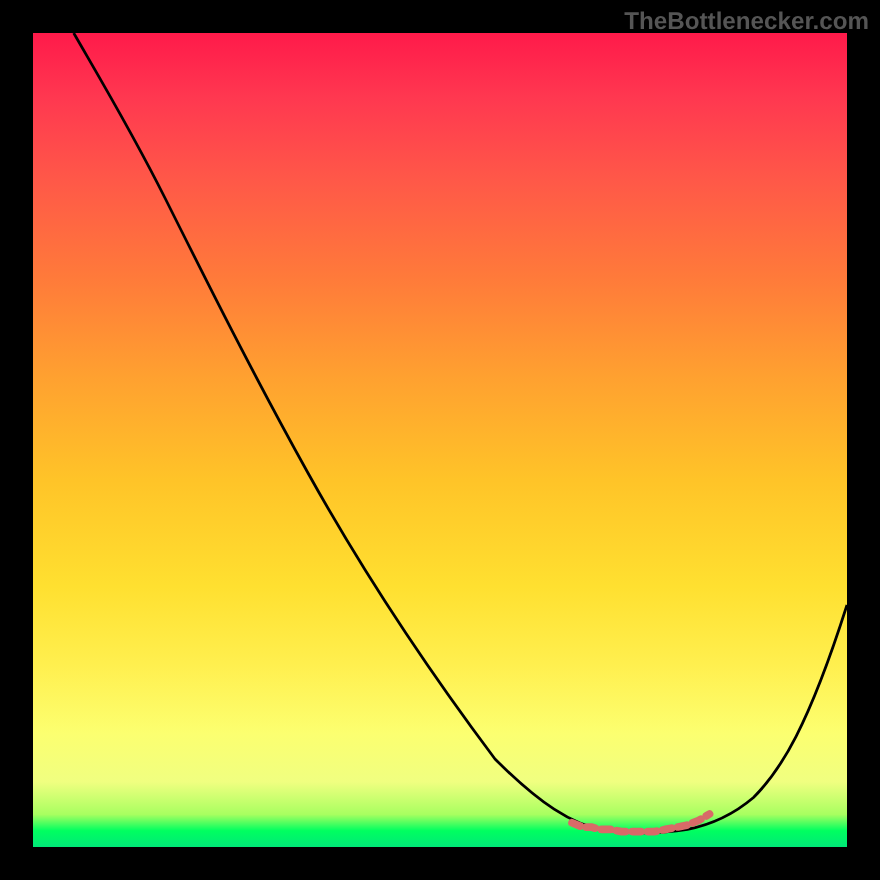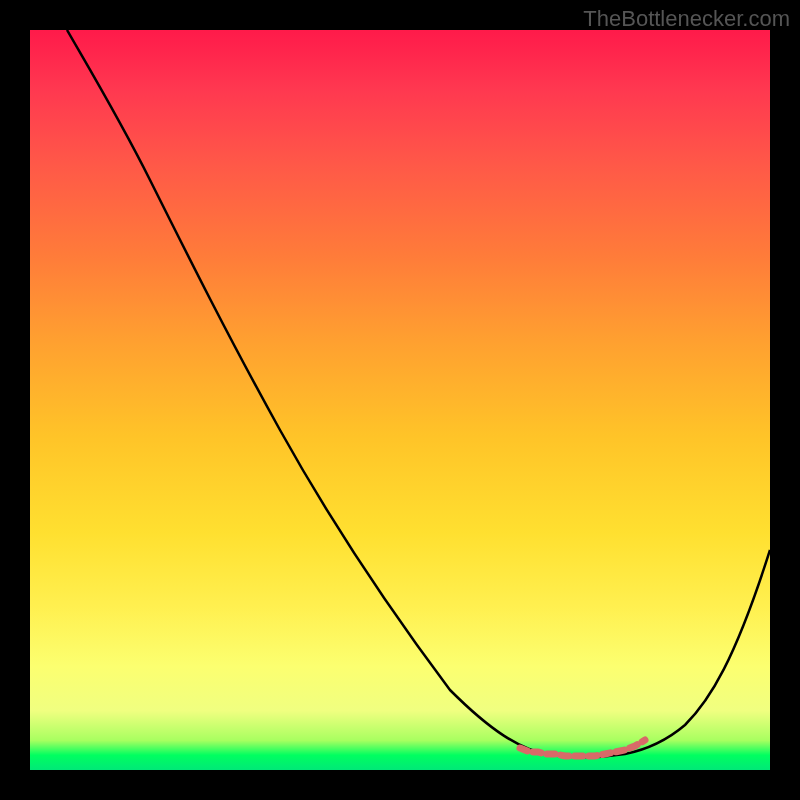--- a/index.html
+++ b/index.html
@@ -13,21 +13,21 @@
       background: #000;
       position: relative;
       font-family: Arial, sans-serif;
     }
     .watermark {
       position: absolute;
       top: 6px;
       right: 10px;
       color: #555;
       font-size: 22px;
-      font-weight: 400;
+      font-weight: 700;
       z-index: 10;
     }
     .chart-area {
       position: absolute;
       top: 30px;
       left: 30px;
       width: 740px;
       height: 740px;
       background: linear-gradient(to bottom,
         #ff1a4a 0%,

